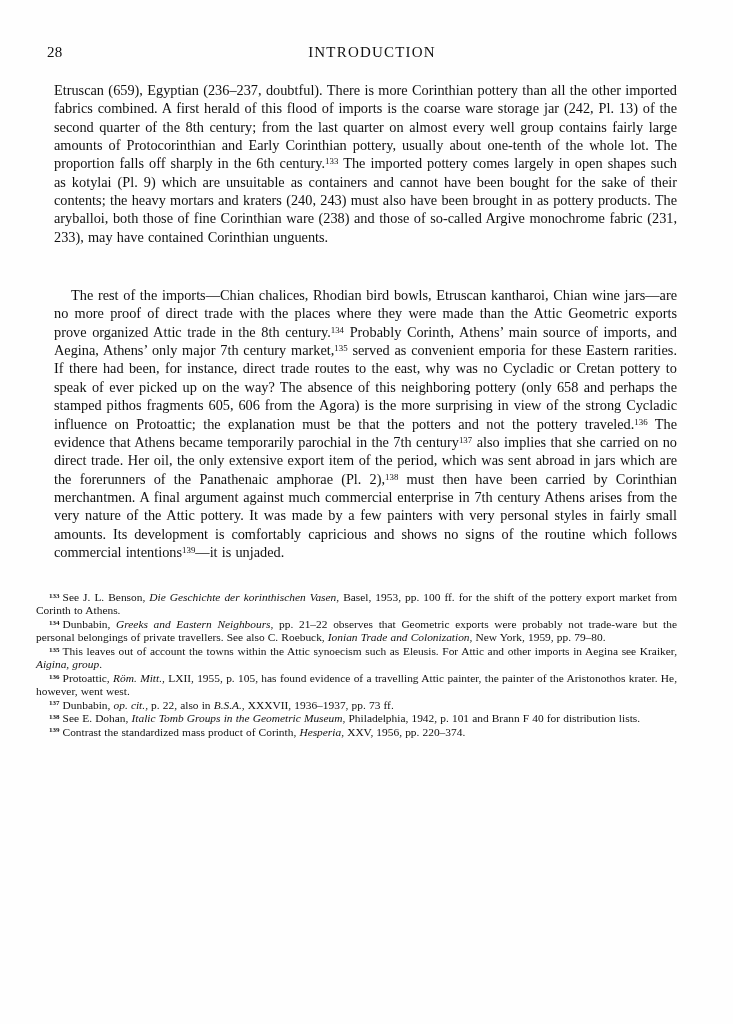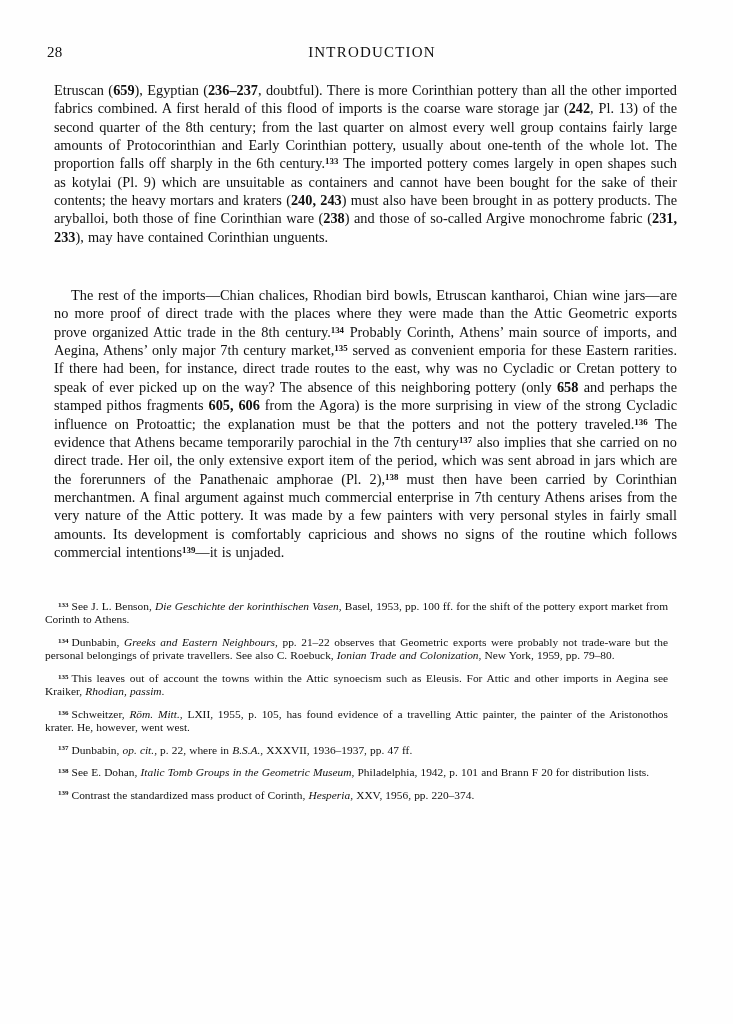--- a/index.html
+++ b/index.html
@@ -31,22 +31,22 @@
     word-spacing:.6px;
   }
   .body-text p{margin:0;}
   .body-text p.indent{text-indent:17px;margin-top:40px;}
   .footnotes{
     position:absolute;top:591px;left:36px;width:641px;
     font-size:11.4px;line-height:13.45px;
     text-align:justify;
     word-spacing:.3px;
   }
-  .footnotes p{margin:9px;text-indent:13px;}
-  .b{font-weight:bold;}
+  .footnotes p{margin:0;text-indent:13px;}
+  .b{font-weight:normal;}
   .i{font-style:italic;}
   sup{
     font-size:.62em;
     font-weight:bold;
     line-height:0;
     vertical-align:baseline;
     position:relative;top:-0.45em;
     letter-spacing:0;
   }
   .fn-num{padding-right:3px;}
@@ -61,19 +61,19 @@
   </header>
 
   <main class="body-text">
       <p><span>Etruscan (</span><span class="b">659</span><span>), Egyptian (</span><span class="b">236–237</span><span>, doubtful). There is more Corinthian pottery than all the other imported fabrics combined. A first herald of this flood of imports is the coarse ware storage jar (</span><span class="b">242</span><span>, Pl. 13) of the second quarter of the 8th century; from the last quarter on almost every well group contains fairly large amounts of Protocorinthian and Early Corinthian pottery, usually about one-tenth of the whole lot. The proportion falls off sharply in the 6th century.</span><sup class="b">133</sup><span> The imported pottery comes largely in open shapes such as kotylai (Pl. 9) which are unsuitable as containers and cannot have been bought for the sake of their contents; the heavy mortars and kraters (</span><span class="b">240, 243</span><span>) must also have been brought in as pottery products. The aryballoi, both those of fine Corinthian ware (</span><span class="b">238</span><span>) and those of so-called Argive monochrome fabric (</span><span class="b">231, 233</span><span>), may have contained Corinthian unguents.</span></p>
       <p class="indent"><span>The rest of the imports—Chian chalices, Rhodian bird bowls, Etruscan kantharoi, Chian wine jars—are no more proof of direct trade with the places where they were made than the Attic Geometric exports prove organized Attic trade in the 8th century.</span><sup class="b">134</sup><span> Probably Corinth, Athens’ main source of imports, and Aegina, Athens’ only major 7th century market,</span><sup class="b">135</sup><span> served as convenient emporia for these Eastern rarities. If there had been, for instance, direct trade routes to the east, why was no Cycladic or Cretan pottery to speak of ever picked up on the way? The absence of this neighboring pottery (only </span><span class="b">658</span><span> and perhaps the stamped pithos fragments </span><span class="b">605, 606</span><span> from the Agora) is the more surprising in view of the strong Cycladic influence on Protoattic; the explanation must be that the potters and not the pottery traveled.</span><sup class="b">136</sup><span> The evidence that Athens became temporarily parochial in the 7th century</span><sup class="b">137</sup><span> also implies that she carried on no direct trade. Her oil, the only extensive export item of the period, which was sent abroad in jars which are the forerunners of the Panathenaic amphorae (Pl. 2),</span><sup class="b">138</sup><span> must then have been carried by Corinthian merchantmen. A final argument against much commercial enterprise in 7th century Athens arises from the very nature of the Attic pottery. It was made by a few painters with very personal styles in fairly small amounts. Its development is comfortably capricious and shows no signs of the routine which follows commercial intentions</span><sup class="b">139</sup><span>—it is unjaded.</span></p>
     </main>
 
   <section class="footnotes">
       <p><sup class="fn-num">133</sup><span>See J. L. Benson, </span><span class="i">Die Geschichte der korinthischen Vasen</span><span>, Basel, 1953, pp. 100 ff. for the shift of the pottery export market from Corinth to Athens.</span></p>
       <p><sup class="fn-num">134</sup><span>Dunbabin, </span><span class="i">Greeks and Eastern Neighbours</span><span>, pp. 21–22 observes that Geometric exports were probably not trade-ware but the personal belongings of private travellers. See also C. Roebuck, </span><span class="i">Ionian Trade and Colonization</span><span>, New York, 1959, pp. 79–80.</span></p>
-      <p><sup class="fn-num">135</sup><span>This leaves out of account the towns within the Attic synoecism such as Eleusis. For Attic and other imports in Aegina see Kraiker, </span><span class="i">Rhodian, passim</span><span>.</span></p>
-      <p><sup class="fn-num">136</sup><span>Schweitzer, </span><span class="i">Röm. Mitt.</span><span>, LXII, 1955, p. 105, has found evidence of a travelling Attic painter, the painter of the Aristonothos krater. He, however, went west.</span></p>
-      <p><sup class="fn-num">137</sup><span>Dunbabin, </span><span class="i">op. cit.</span><span>, p. 22, where in </span><span class="i">B.S.A.</span><span>, XXXVII, 1936–1937, pp. 47 ff.</span></p>
-      <p><sup class="fn-num">138</sup><span>See E. Dohan, </span><span class="i">Italic Tomb Groups in the Geometric Museum</span><span>, Philadelphia, 1942, p. 101 and Brann F 20 for distribution lists.</span></p>
+      <p><sup class="fn-num">135</sup><span>This leaves out of account the towns within the Attic synoecism such as Eleusis. For Attic and other imports in Aegina see Kraiker, </span><span class="i">Aigina, group</span><span>.</span></p>
+      <p><sup class="fn-num">136</sup><span>Protoattic, </span><span class="i">Röm. Mitt.</span><span>, LXII, 1955, p. 105, has found evidence of a travelling Attic painter, the painter of the Aristonothos krater. He, however, went west.</span></p>
+      <p><sup class="fn-num">137</sup><span>Dunbabin, </span><span class="i">op. cit.</span><span>, p. 22, also in </span><span class="i">B.S.A.</span><span>, XXXVII, 1936–1937, pp. 73 ff.</span></p>
+      <p><sup class="fn-num">138</sup><span>See E. Dohan, </span><span class="i">Italic Tomb Groups in the Geometric Museum</span><span>, Philadelphia, 1942, p. 101 and Brann F 40 for distribution lists.</span></p>
       <p><sup class="fn-num">139</sup><span>Contrast the standardized mass product of Corinth, </span><span class="i">Hesperia</span><span>, XXV, 1956, pp. 220–374.</span></p>
     </section>
 </div>
 
 </body></html>

